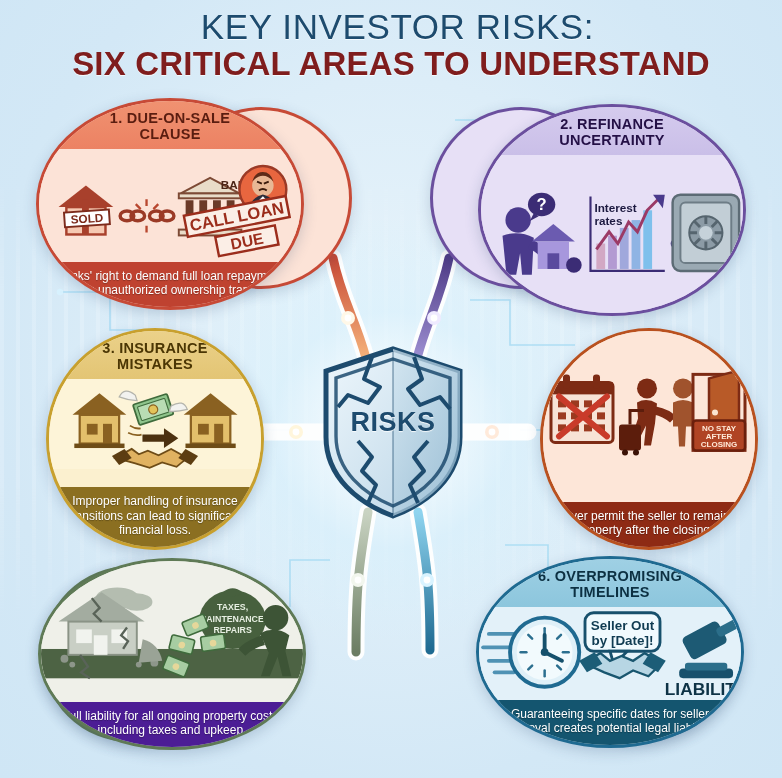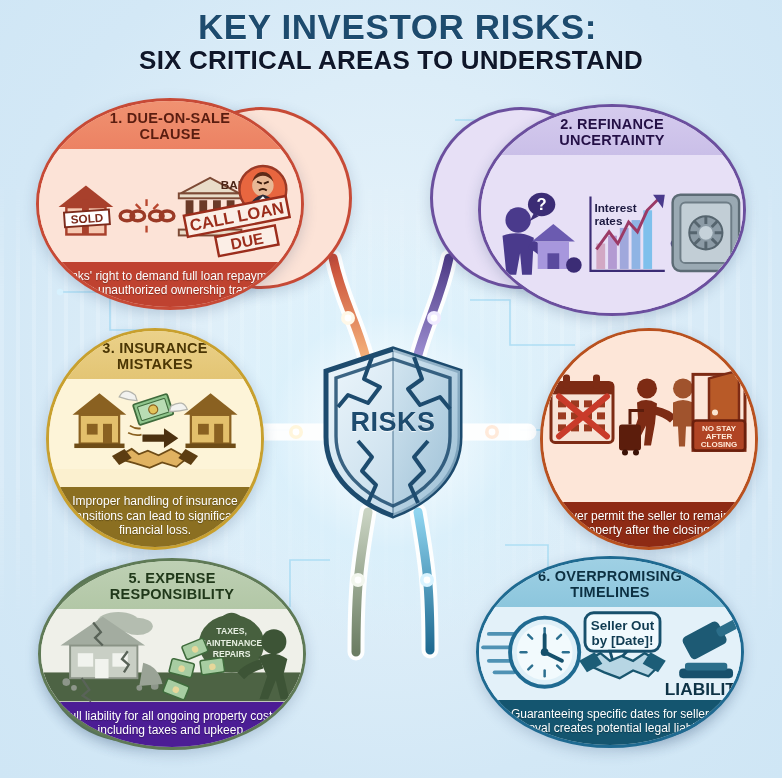--- a/index.html
+++ b/index.html
@@ -17,23 +17,23 @@
                rgba(255,255,255,.55) 0 4px, rgba(255,255,255,0) 4px 16px);
              -webkit-mask-image: linear-gradient(180deg, transparent 0%, #000 25%, #000 70%, transparent 100%);
              mask-image: linear-gradient(180deg, transparent 0%, #000 25%, #000 70%, transparent 100%); }
   .bg-glow { position:absolute; left:50%; top:430px; width:460px; height:420px;
              transform:translate(-50%,-50%);
              background: radial-gradient(circle, rgba(255,255,255,.95) 0%, rgba(214,240,252,.55) 38%, rgba(210,235,250,0) 70%); }
   .bg-circuit { position:absolute; inset:0; }
 
   
   .title-wrap { position:absolute; top:8px; left:0; right:0; text-align:center; z-index:12; }
-  .title-1 { font-size:35px; font-weight:bold; letter-spacing:.6px; color:#1d4b6e;
+  .title-1 { font-size:35px; font-weight:normal; letter-spacing:.6px; color:#1d4b6e;
              text-shadow:0 1px 0 rgba(255,255,255,.7); line-height:1.06;padding-left:13px; }
-  .title-2 { font-size:26px; font-weight:bold; letter-spacing:.2px; color:#0f172a;
+  .title-2 { font-size:33px; font-weight:bold; letter-spacing:.2px; color:#7f1d1d;
              text-shadow:0 1px 0 rgba(255,255,255,.7); line-height:1.18; }
 
   
   .connectors { position:absolute; inset:0; z-index:4; }
 
   
   .shield { position:absolute; left:318px; top:345px; width:150px; height:175px; z-index:8; }
   .shield-label { position:absolute; left:0; right:0; top:62px; text-align:center;
                   font-size:27px; font-weight:bold; color:#1d4b6e; letter-spacing:.5px;
                   text-shadow:0 1px 1px rgba(255,255,255,.85); z-index:2; }
@@ -446,21 +446,20 @@
           <text class="sign-text" x="176" y="81" font-family="Liberation Sans, sans-serif" font-size="8" fill="#ffe9d8" text-anchor="middle">CLOSING</text>
         </g>
       </svg>
     </div>
     <div class="bub-cap">Never permit the seller to remain in the property after the closing date.</div>
   </div>
 </div>
 
 <div class="bubble" id="bubble5">
   <div class="bub-inner">
-    <div class="bub-head">5. EXPENSE<br>RESPONSIBILITY</div>
     <div class="bub-art">
       <svg class="art-svg" viewBox="0 0 268 96">
         <rect x="0" y="66" width="268" height="30" fill="#4d6344"></rect>
         <g fill="#b4bdb0">
           <ellipse cx="78" cy="14" rx="22" ry="11"></ellipse>
             <ellipse cx="98" cy="18" rx="16" ry="9"></ellipse>
         </g>
         <g>
           <path d="M18 38 L62 8 L106 38 Z" fill="#a3aca0"></path>
           <rect x="28" y="38" width="70" height="34" fill="#c9cfc5" stroke="#8a9386" stroke-width="2"></rect>

